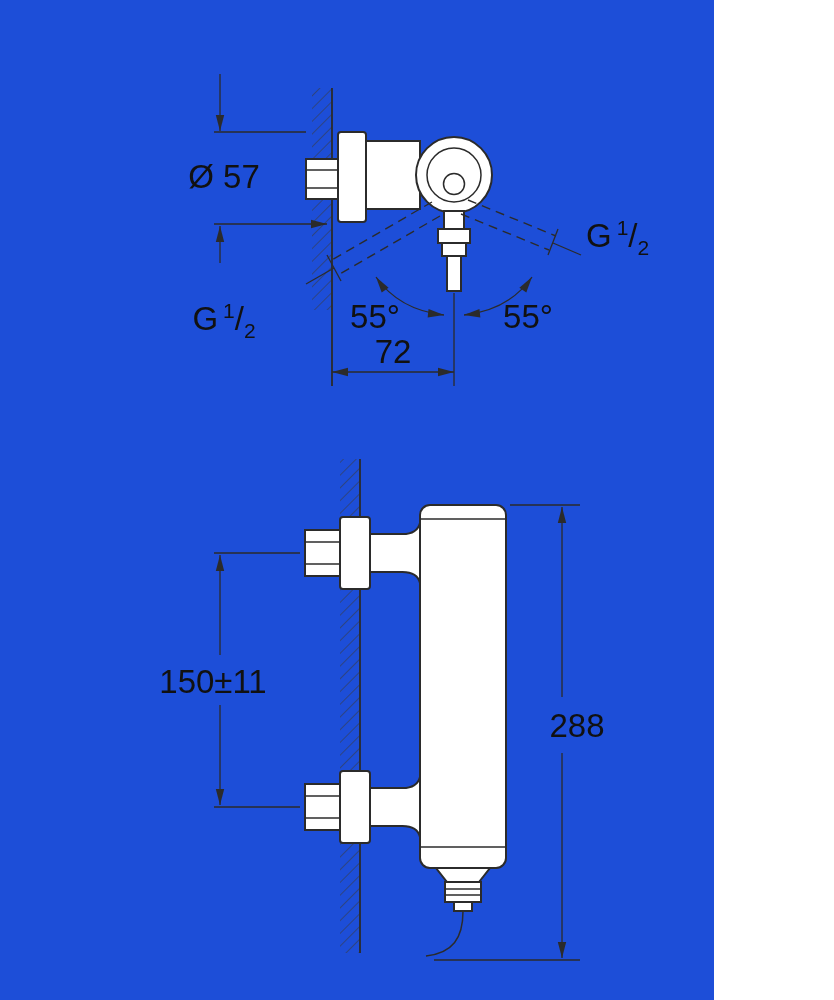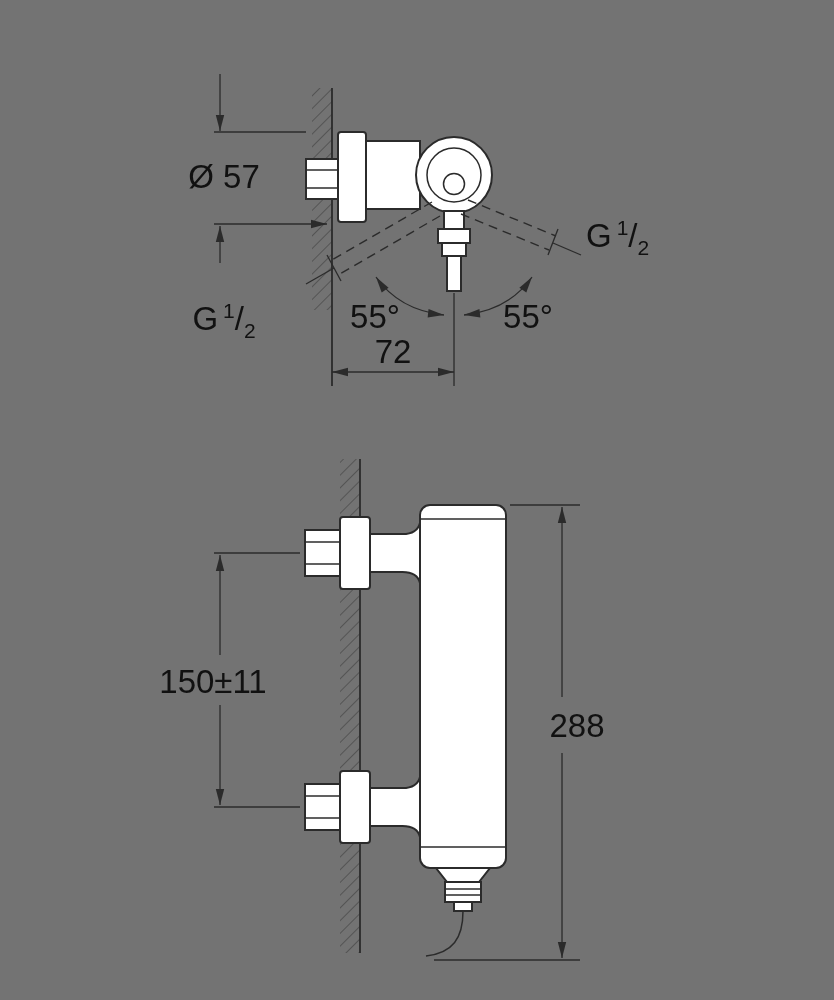--- a/index.html
+++ b/index.html
@@ -1,16 +1,16 @@
 <!DOCTYPE html>
 <html><head>
 <meta charset="utf-8">
 <style>
   html,body{margin:0;padding:0;background:#ffffff;}
-  .page{width:834px;height:1000px;background:#737373;position:relative;overflow:hidden;}
+  .page{width:714px;height:1000px;background:#1d4ed8;position:relative;overflow:hidden;}
   svg{display:block;}
   svg text{font-family:"Liberation Sans","DejaVu Sans",sans-serif;fill:#111111;}
   .dim{font-size:33px;}
   .small{font-size:21px;}
   .obj{fill:#ffffff;stroke:#2b2b2b;stroke-width:2;}
   .objthin{fill:none;stroke:#2b2b2b;stroke-width:1.5;}
   .dimline{fill:none;stroke:#2b2b2b;stroke-width:1.3;}
   .dash{fill:none;stroke:#2b2b2b;stroke-width:1.4;stroke-dasharray:9 6;}
   .wallline{fill:none;stroke:#2b2b2b;stroke-width:1.8;}
 </style>

